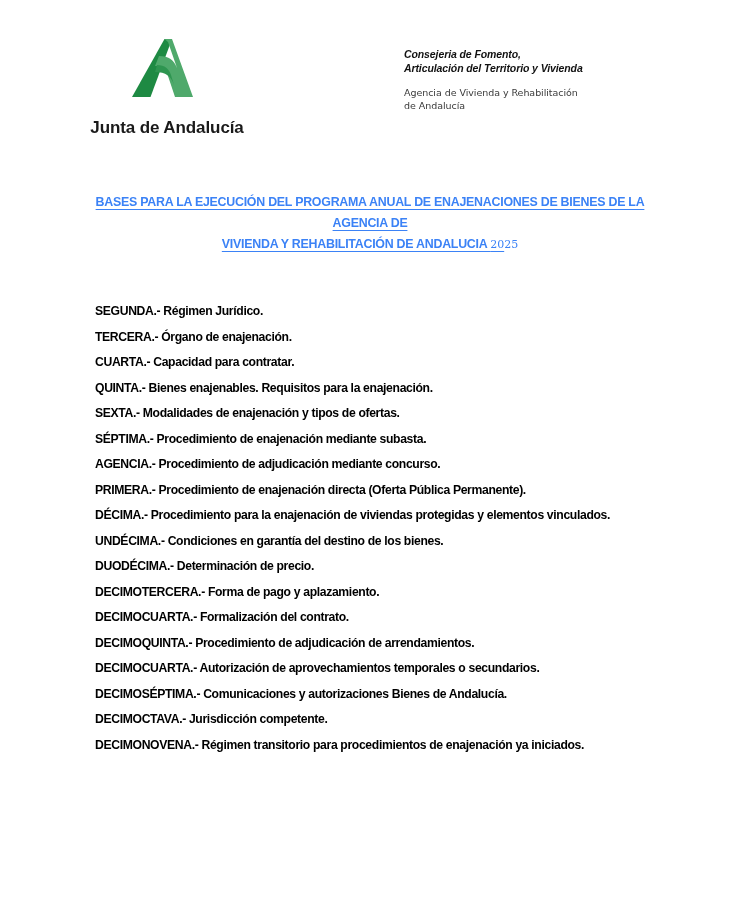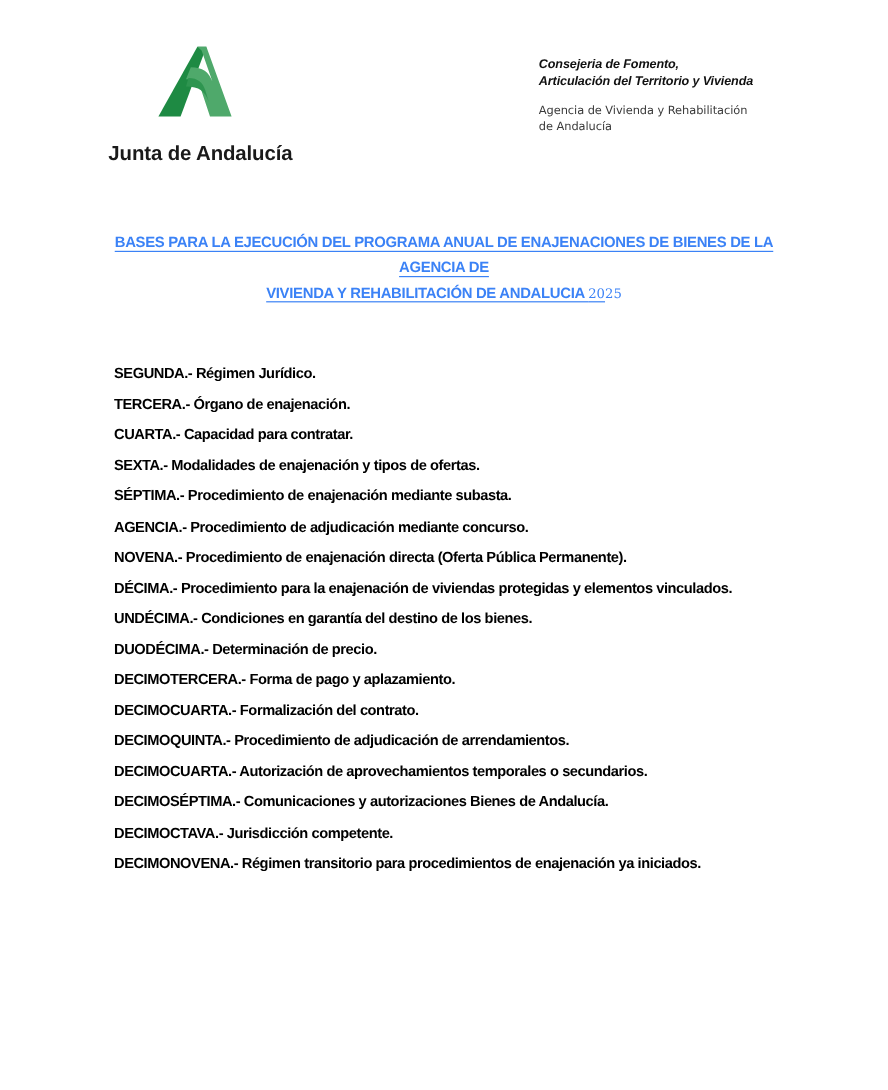--- a/index.html
+++ b/index.html
@@ -41,21 +41,21 @@
     font-family: "Liberation Sans", sans-serif;
     font-size: 17px;
     font-weight: bold;
     letter-spacing: -0.1px;
     color: #1a1a1a;
     white-space: nowrap;
   }
 
   .dept-block {
     position: absolute;
-    left: 449px;
+    left: 404px;
     top: 48px;
     width: 280px;
   }
   .dept-title {
     font-family: "Liberation Sans", sans-serif;
     font-size: 10.5px;
     font-weight: bold;
     font-style: italic;
     line-height: 13.5px;
     color: #111111;
@@ -155,24 +155,25 @@
 
 <h1 class="doc-title">
   <span class="ul">BASES PARA LA EJECUCIÓN DEL PROGRAMA ANUAL DE ENAJENACIONES DE BIENES DE LA AGENCIA DE</span><br>
   <span class="ul">VIVIENDA Y REHABILITACIÓN DE ANDALUCIA </span><span class="year-a">20</span><span class="year-b">25</span>
 </h1>
 
 <ul class="index-list">
   <li class="index-item"><span class="index-ordinal">SEGUNDA.-</span><span class="index-desc"> Régimen Jurídico.</span></li>
   <li class="index-item"><span class="index-ordinal">TERCERA.-</span><span class="index-desc"> Órgano de enajenación.</span></li>
   <li class="index-item"><span class="index-ordinal">CUARTA.-</span><span class="index-desc">  Capacidad para contratar.</span></li>
+  <li class="index-item"><span class="index-ordinal">QUINTA.-</span><span class="index-desc">  Bienes enajenables. Requisitos para la enajenación.</span></li>
   <li class="index-item"><span class="index-ordinal">SEXTA.-</span><span class="index-desc"> Modalidades de enajenación y tipos de ofertas.</span></li>
   <li class="index-item"><span class="index-ordinal">SÉPTIMA.-</span><span class="index-desc"> Procedimiento de enajenación mediante subasta.</span></li>
   <li class="index-item"><span class="index-ordinal">AGENCIA.-</span><span class="index-desc"> Procedimiento de adjudicación mediante concurso.</span></li>
-  <li class="index-item"><span class="index-ordinal">NOVENA.-</span><span class="index-desc">  Procedimiento de enajenación directa (Oferta Pública Permanente).</span></li>
+  <li class="index-item"><span class="index-ordinal">PRIMERA.-</span><span class="index-desc">  Procedimiento de enajenación directa (Oferta Pública Permanente).</span></li>
   <li class="index-item"><span class="index-ordinal">DÉCIMA.-</span><span class="index-desc"> Procedimiento para la enajenación de viviendas protegidas y elementos vinculados.</span></li>
   <li class="index-item"><span class="index-ordinal">UNDÉCIMA.-</span><span class="index-desc"> Condiciones en garantía del destino de los bienes.</span></li>
   <li class="index-item"><span class="index-ordinal">DUODÉCIMA.-</span><span class="index-desc"> Determinación de precio.</span></li>
   <li class="index-item"><span class="index-ordinal">DECIMOTERCERA.-</span><span class="index-desc"> Forma de pago y aplazamiento.</span></li>
   <li class="index-item"><span class="index-ordinal">DECIMOCUARTA.-</span><span class="index-desc"> Formalización del contrato.</span></li>
   <li class="index-item"><span class="index-ordinal">DECIMOQUINTA.-</span><span class="index-desc"> Procedimiento de adjudicación de arrendamientos.</span></li>
   <li class="index-item"><span class="index-ordinal">DECIMOCUARTA.-</span><span class="index-desc"> Autorización de aprovechamientos temporales o secundarios.</span></li>
   <li class="index-item"><span class="index-ordinal">DECIMOSÉPTIMA.-</span><span class="index-desc">  Comunicaciones y autorizaciones Bienes de Andalucía.</span></li>
   <li class="index-item"><span class="index-ordinal">DECIMOCTAVA.-</span><span class="index-desc"> Jurisdicción competente.</span></li>
   <li class="index-item"><span class="index-ordinal">DECIMONOVENA.-</span><span class="index-desc"> Régimen transitorio para procedimientos de enajenación ya iniciados.</span></li>

